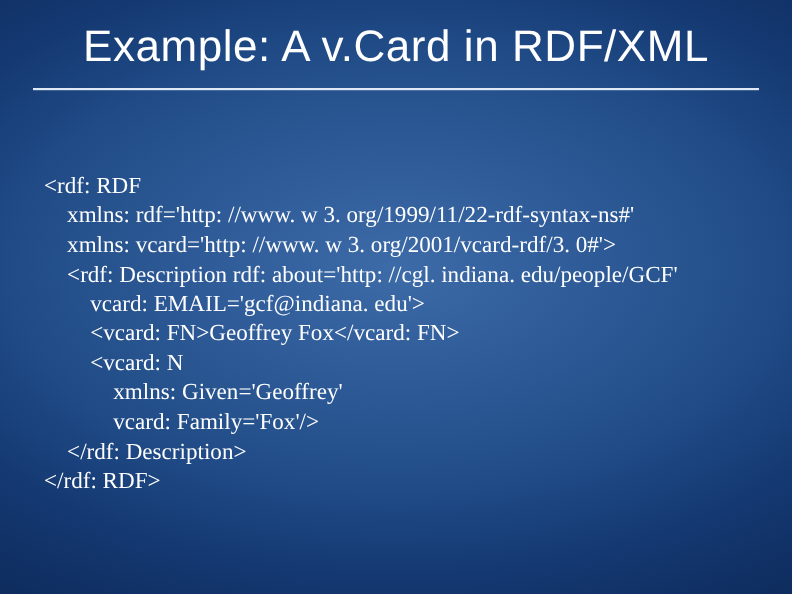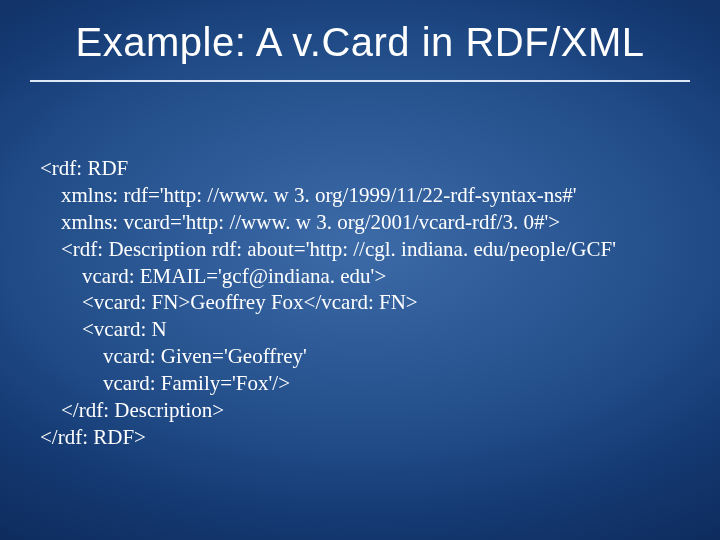--- a/index.html
+++ b/index.html
@@ -60,17 +60,17 @@
 <div class="slide">
   <div class="title">Example: A v.Card in RDF/XML</div>
   <div class="underline"></div>
   <div class="code"><span>&lt;rdf: RDF</span>
 <span>    xmlns: rdf='http: //www. w 3. org/1999/11/22-rdf-syntax-ns#'</span>
 <span>    xmlns: vcard='http: //www. w 3. org/2001/vcard-rdf/3. 0#'&gt;</span>
 <span>    &lt;rdf: Description rdf: about='http: //cgl. indiana. edu/people/GCF'</span>
 <span>        vcard: EMAIL='gcf@indiana. edu'&gt;</span>
 <span>        &lt;vcard: FN&gt;Geoffrey Fox&lt;/vcard: FN&gt;</span>
 <span>        &lt;vcard: N</span>
-<span>            vcard: Given='Geoffrey'</span>
+<span>            xmlns: Given='Geoffrey'</span>
 <span>            vcard: Family='Fox'/&gt;</span>
 <span>    &lt;/rdf: Description&gt;</span>
 <span>&lt;/rdf: RDF&gt;</span></div>
 </div>
 
 </body></html>

